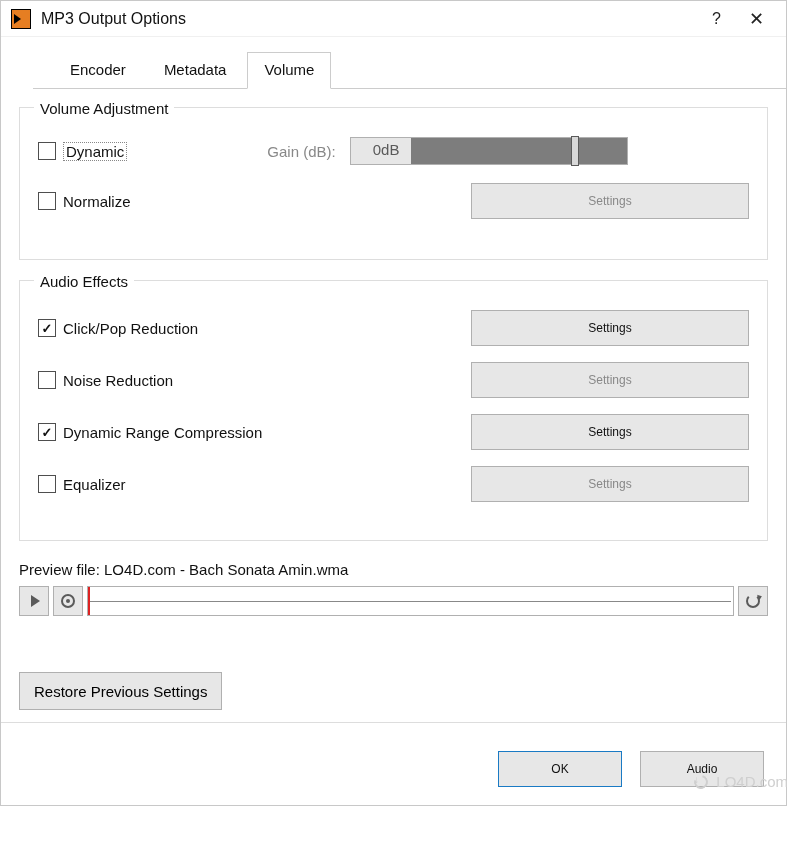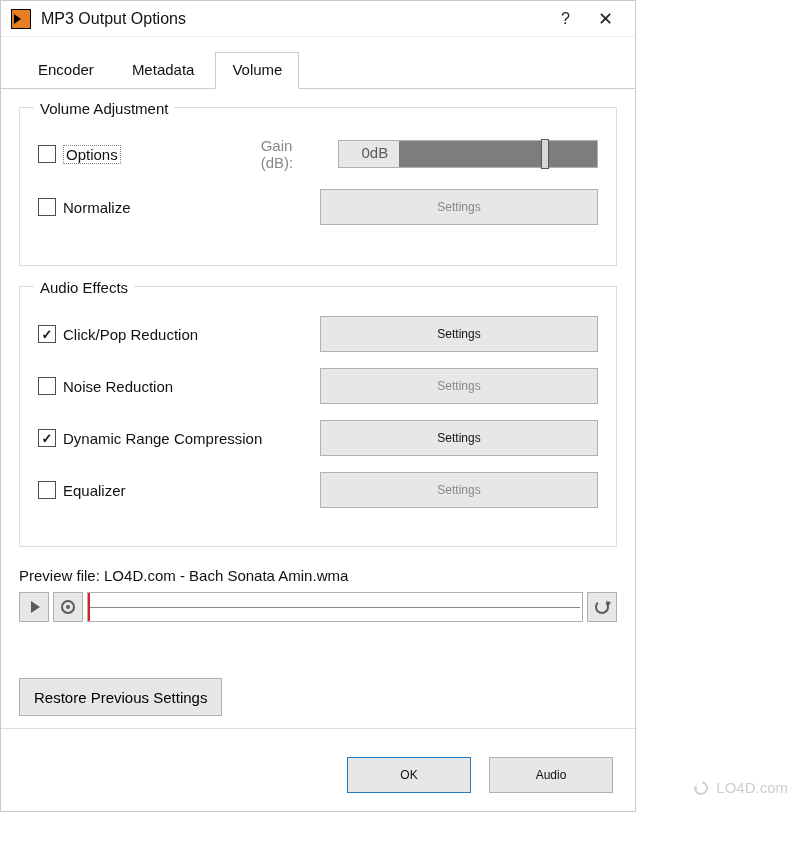--- a/index.html
+++ b/index.html
@@ -1,25 +1,25 @@
 <!DOCTYPE html>
 <html><head>
   <meta charset="utf-8">
   <style>
     * { box-sizing: border-box; font-family: 'Segoe UI', Tahoma, sans-serif; font-size: 15px; }
     body { margin: 0; padding: 0; background: #fff; width: 800px; }
-    .window { width: 636px; border: 1px solid #c8c8c8; background: #fff; }
+    .window { width: 787px; border: 1px solid #c8c8c8; background: #fff; }
     .titlebar { height: 36px; display: flex; align-items: center; padding: 0 4px; border-bottom: 1px solid #f0f0f0; }
     .titlebar-icon { width: 20px; height: 20px; margin: 0 10px 0 6px; background: #e67e22; border: 1px solid #000; position: relative; }
     .titlebar-icon::after { content: ''; position: absolute; left: 2px; top: 4px; width: 0; height: 0; border-left: 7px solid #000; border-top: 5px solid transparent; border-bottom: 5px solid transparent; }
     .titlebar-title { flex: 1; font-size: 16px; color: #111; }
     .titlebar-btns { display: flex; align-items: center; gap: 28px; margin-right: 18px; }
     .titlebar-help { font-size: 16px; color: #222; cursor: pointer; }
     .titlebar-close { font-size: 18px; color: #222; cursor: pointer; font-weight: 300; }
-    .tabstrip { display: flex; padding: 14px 0 0 20px; border-bottom: 1px solid #ccc; align-items: flex-end; }
+    .tabstrip { display: flex; padding: 14px 0 0 20px; border-bottom: 1px solid #ccc; align-items: flex-end; margin-left: 32px; }
     .tab { padding: 8px 16px 10px; border: 1px solid transparent; border-bottom: none; cursor: pointer; position: relative; color: #111; }
     .tab + .tab { margin-left: 4px; }
     .tab.active { border-color: #ccc; background: #fff; top: 1px; z-index: 2; border-bottom: 1px solid #fff; }
     .tab-body { padding: 18px 18px 12px; }
     .groupbox { border: 1px solid #ddd; padding: 14px 18px 22px; margin-bottom: 20px; position: relative; }
     .group-title { position: relative; top: -22px; background: #fff; display: inline-block; padding: 0 6px; font-size: 15px; color: #111; margin-left: -4px; }
     .group-body { margin-top: -12px; }
     .row { display: flex; align-items: center; margin: 10px 0 18px; }
     .check { display: flex; align-items: center; cursor: pointer; }
     .checkbox { width: 18px; height: 18px; border: 1px solid #4e4e4e; margin-right: 7px; position: relative; background:#fff; display:inline-flex; align-items:center; justify-content:center; }
@@ -81,21 +81,21 @@
   </div>
 
   <div class="tab-body">
 
     <div class="groupbox">
       <span class="group-title">Volume Adjustment</span>
       <div class="group-body">
         <div class="row vol-adj-top">
           <label class="check">
             <span class="checkbox"></span>
-            <span class="check-label amplify-label">Options</span>
+            <span class="check-label amplify-label">Dynamic</span>
           </label>
           <span class="gain-label">Gain (dB):</span>
           <div class="gain-slider">
             <span class="gain-text">0dB</span>
             <div class="gain-fill"></div>
             <div class="gain-thumb"></div>
           </div>
         </div>
         <div class="row normalize-row">
           <label class="check">

